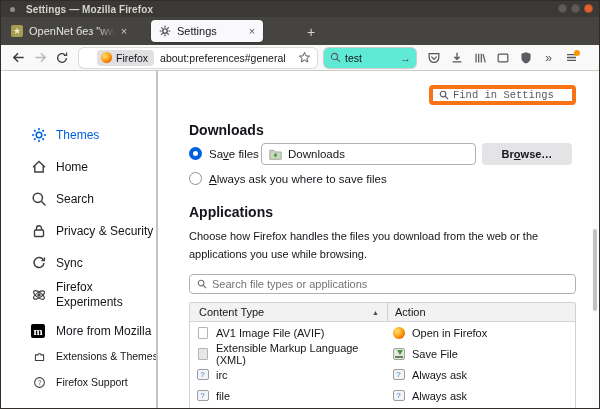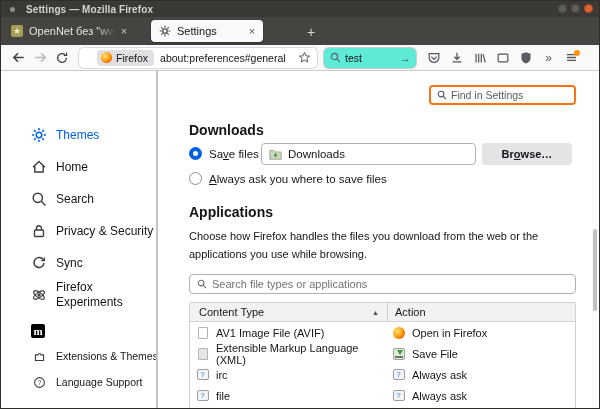--- a/index.html
+++ b/index.html
@@ -63,22 +63,22 @@
   .side-item { position:absolute; left:0; width:150px; display:flex; align-items:center; cursor:default; }
   .side-icon { position:absolute; left:30px; display:flex; }
   .side-label { position:absolute; left:55px; font-size:12px; color:#15141a; white-space:nowrap; }
   .side-label.wrap { white-space:normal; width:88px; line-height:1.25; }
   .side-item.active .side-label { color:#0061e0; }
   .side-item.small .side-label { font-size:10.5px; }
   .mozilla-box { width:14px; height:14px; background:#000; color:#fff; border-radius:2px; display:flex;
     align-items:center; justify-content:center; font-family:"Liberation Serif", serif; font-weight:bold; font-size:11px; }
   
   .main { position:absolute; left:188px; top:0; width:387px; height:100%; }
-  .find-box { position:absolute; right:0; top:14px; width:147px; height:20px; border:2px solid #f97316;
-    border-radius:4px; background:#fff; display:flex; align-items:center; }
+  .find-box { position:absolute; right:0; top:14px; width:147px; height:20px; border:4px solid #f97316;
+    border-radius:4px; background:#fff; display:flex; align-items:center;font-family:Liberation Mono, monospace; }
   .find-box .mag { margin:0 4px 0 6px; display:flex; }
   .find-box input { border:none; outline:none; flex:1; font-size:10.5px; font-family:inherit; color:#15141a; width:100px; background:transparent; }
   .find-box input::placeholder { color:#5b5b66; }
   h2.section { position:absolute; left:0; font-size:14px; font-weight:bold; color:#15141a; }
   .radio-row { position:absolute; left:0; display:flex; align-items:center; font-size:11.5px; }
   .radio { width:13px; height:13px; border-radius:50%; flex:0 0 auto; margin-right:7px; }
   .radio.on { border:4px solid #0060df; background:#fff; }
   .radio.off { border:1px solid #8f8f9d; background:#fff; }
   .path-input { position:absolute; left:72px; top:72px; width:215px; height:22px; border:1px solid #b1b1b9;
     border-radius:4px; background:#fff; display:flex; align-items:center; font-size:11.5px; }
@@ -281,37 +281,38 @@
               <ellipse cx="8" cy="8" rx="6.3" ry="2.6" transform="rotate(35 8 8)"></ellipse>
               <circle cx="8" cy="8" r="1.1" fill="#3f3f43"></circle>
             </svg>
         </span>
         <span class="side-label wrap">Firefox Experiments</span>
       </div>
       <div class="side-item" style="top:244px;height:32px;">
         <span class="side-icon">
             <span class="mozilla-box">m</span>
           </span>
+        <span class="side-label">More from Mozilla</span>
       </div>
       <div class="side-item small" style="top:272px;height:26px;">
         <span class="side-icon" style="left:32px;">
           <svg width="13" height="13" viewBox="0 0 16 16" fill="none" stroke="#3f3f43" stroke-width="1.3">
               <path d="M3 6h3.2a1.8 1.8 0 1 1 3.6 0H13v7H3z"></path>
             </svg>
         </span>
         <span class="side-label">Extensions &amp; Themes</span>
       </div>
       <div class="side-item small" style="top:298px;height:26px;">
         <span class="side-icon" style="left:32px;">
           <svg width="13" height="13" viewBox="0 0 16 16">
               <circle cx="8" cy="8" r="6" fill="none" stroke="#3f3f43" stroke-width="1.3"></circle>
               <text x="8" y="11" text-anchor="middle" font-size="8" fill="#3f3f43" font-family="Liberation Sans, sans-serif">?</text>
             </svg>
         </span>
-        <span class="side-label">Language Support</span>
+        <span class="side-label">Firefox Support</span>
       </div>
     </div>
     <div class="side-divider"></div>
 
     <div class="main">
       <div class="find-box">
         <span class="mag">
           <svg width="10" height="10" viewBox="0 0 16 16" fill="none" stroke="#5b5b66" stroke-width="1.8">
               <circle cx="6.5" cy="6.5" r="4.5"></circle>
               <path d="M10 10l4.5 4.5"></path>

